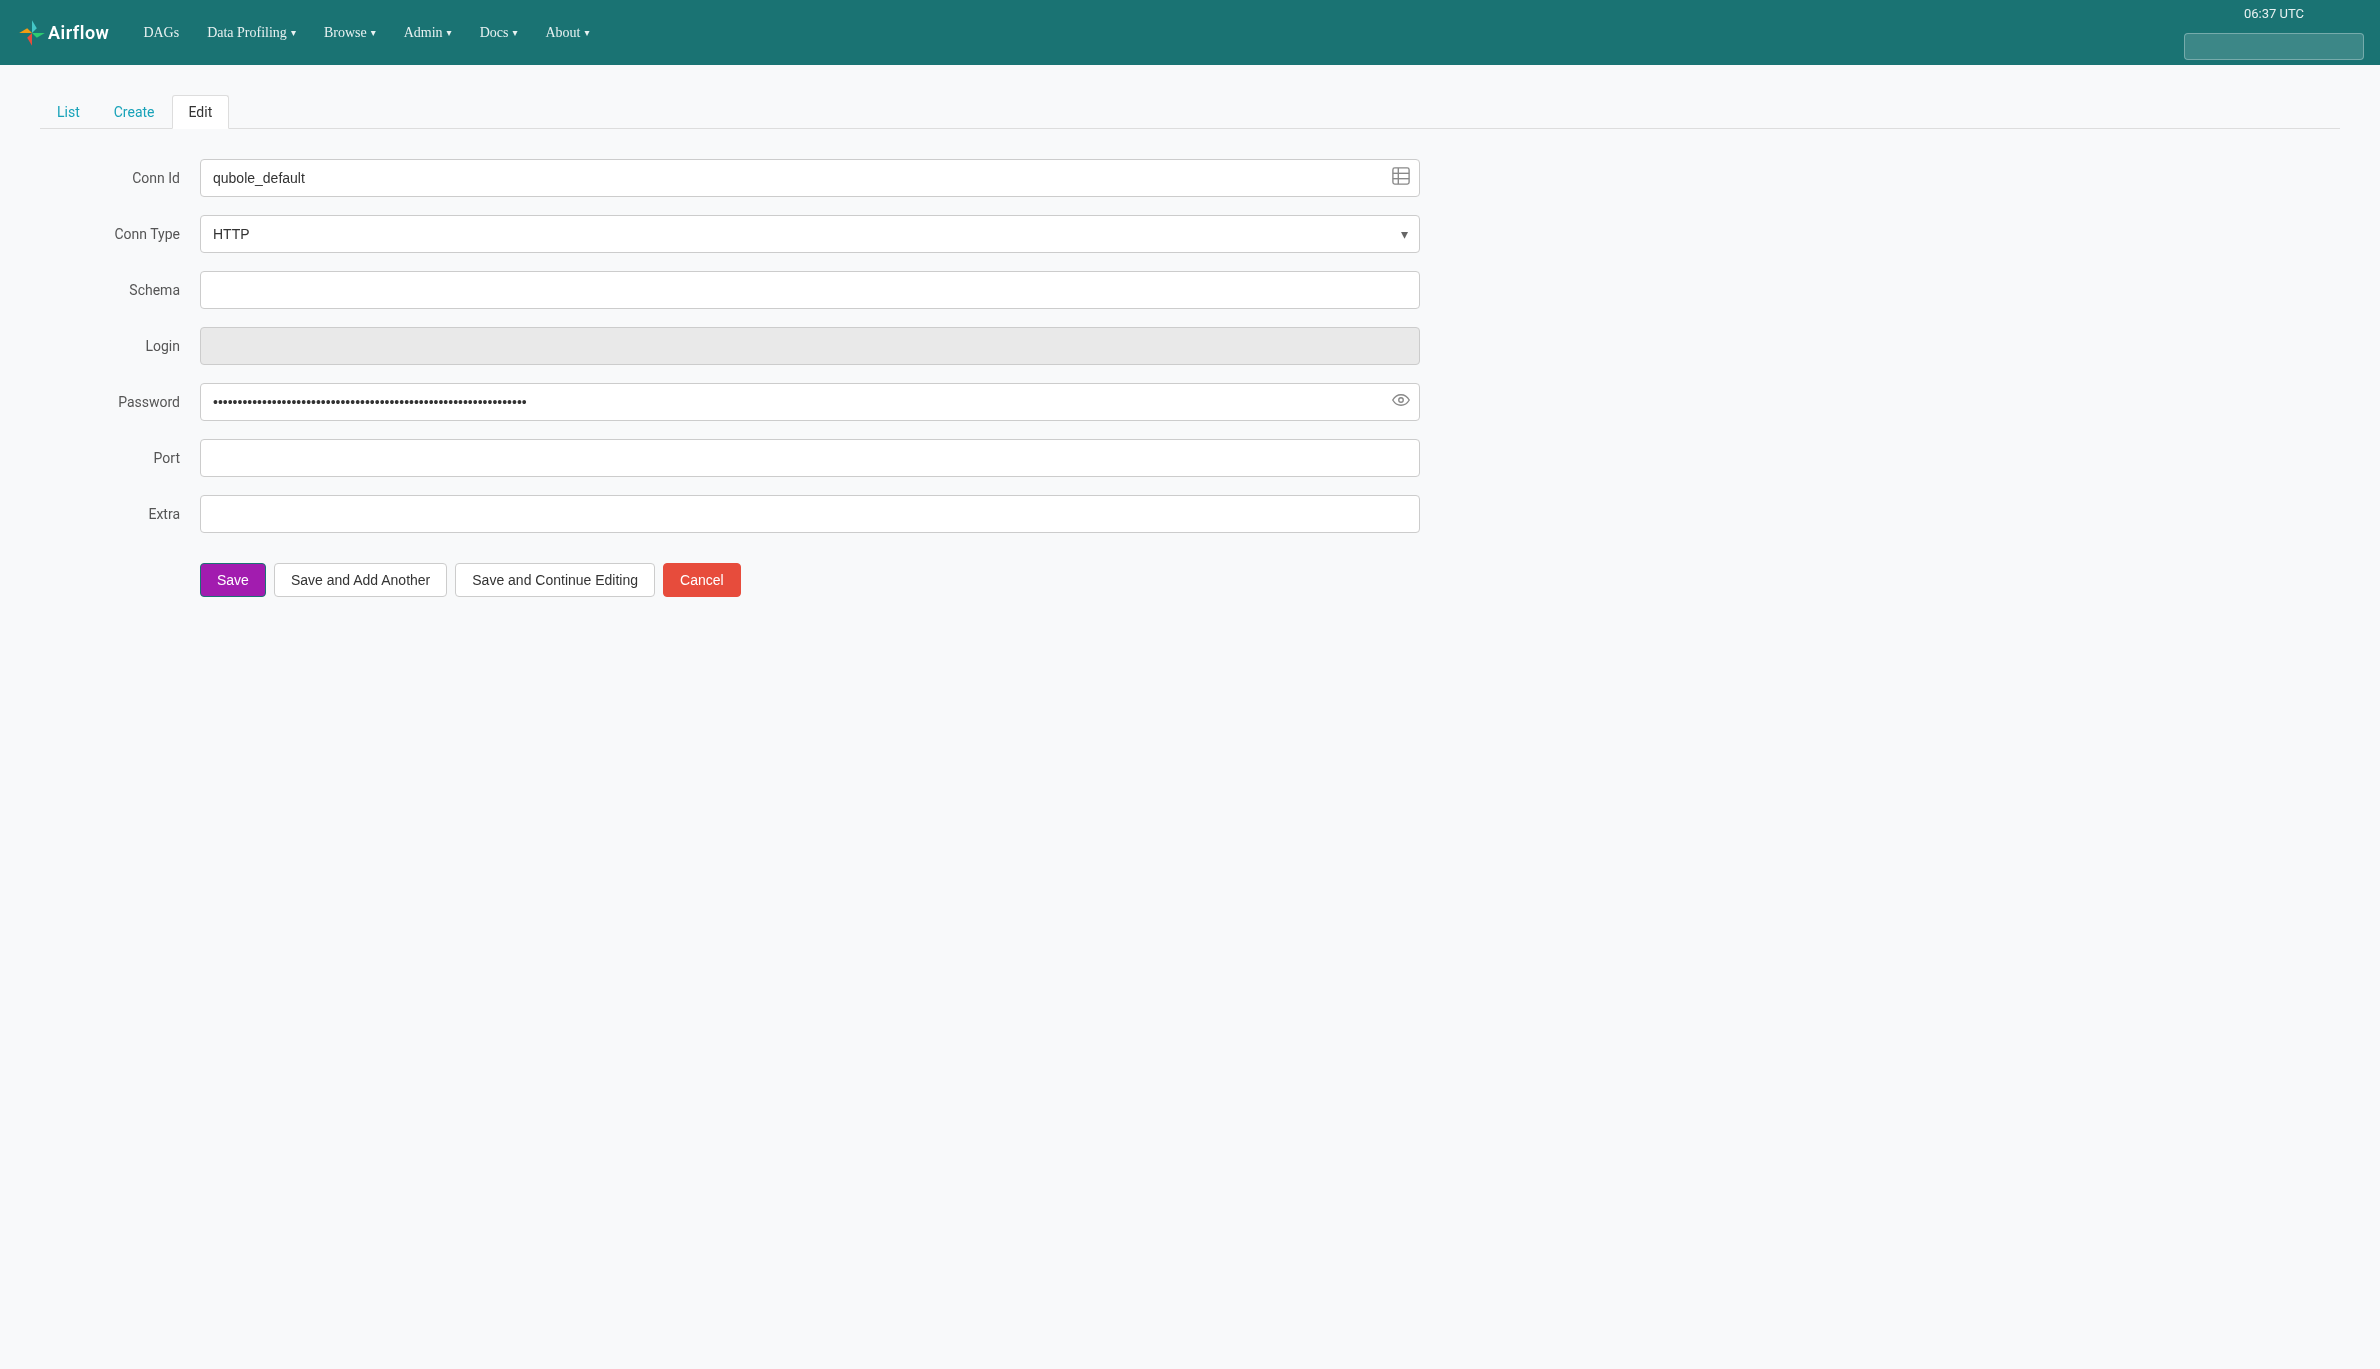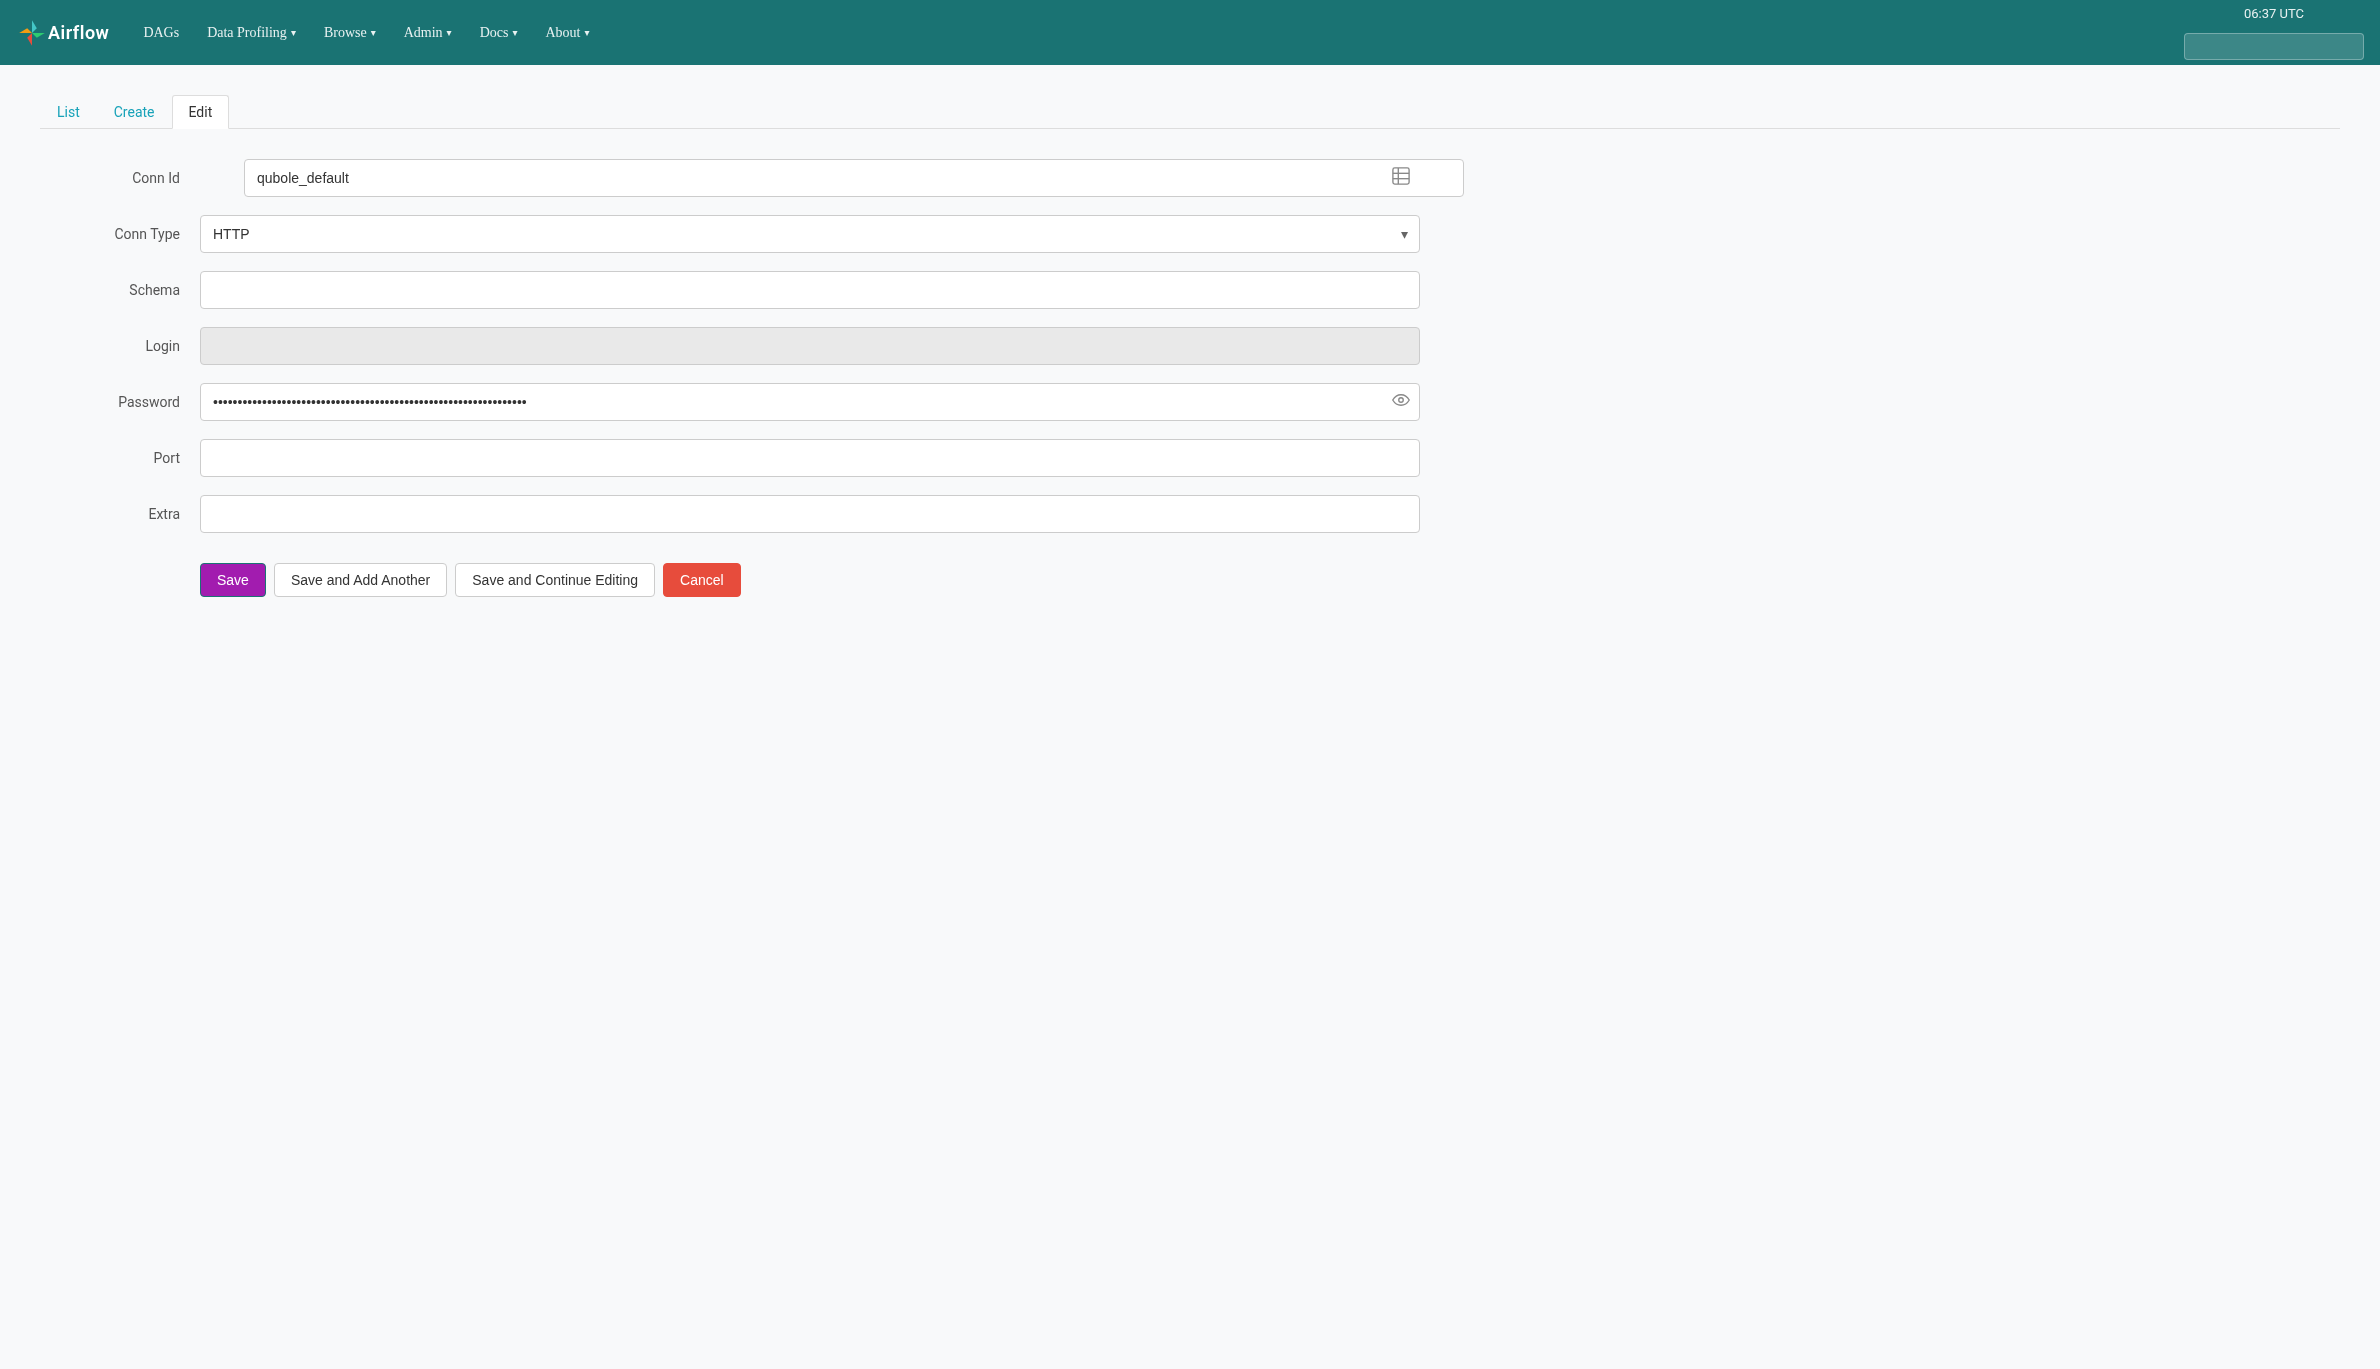--- a/index.html
+++ b/index.html
@@ -186,21 +186,20 @@
       cursor: pointer;
     }
 
     .conn-id-wrapper {
       flex: 1;
       position: relative;
     }
 
     .conn-id-wrapper .form-input {
       width: 100%;
-      margin-left: 44px;
     }
 
     .conn-id-icon {
       position: absolute;
       right: 10px;
       top: 50%;
       transform: translateY(-50%);
       color: #888;
       font-size: 16px;
     }

